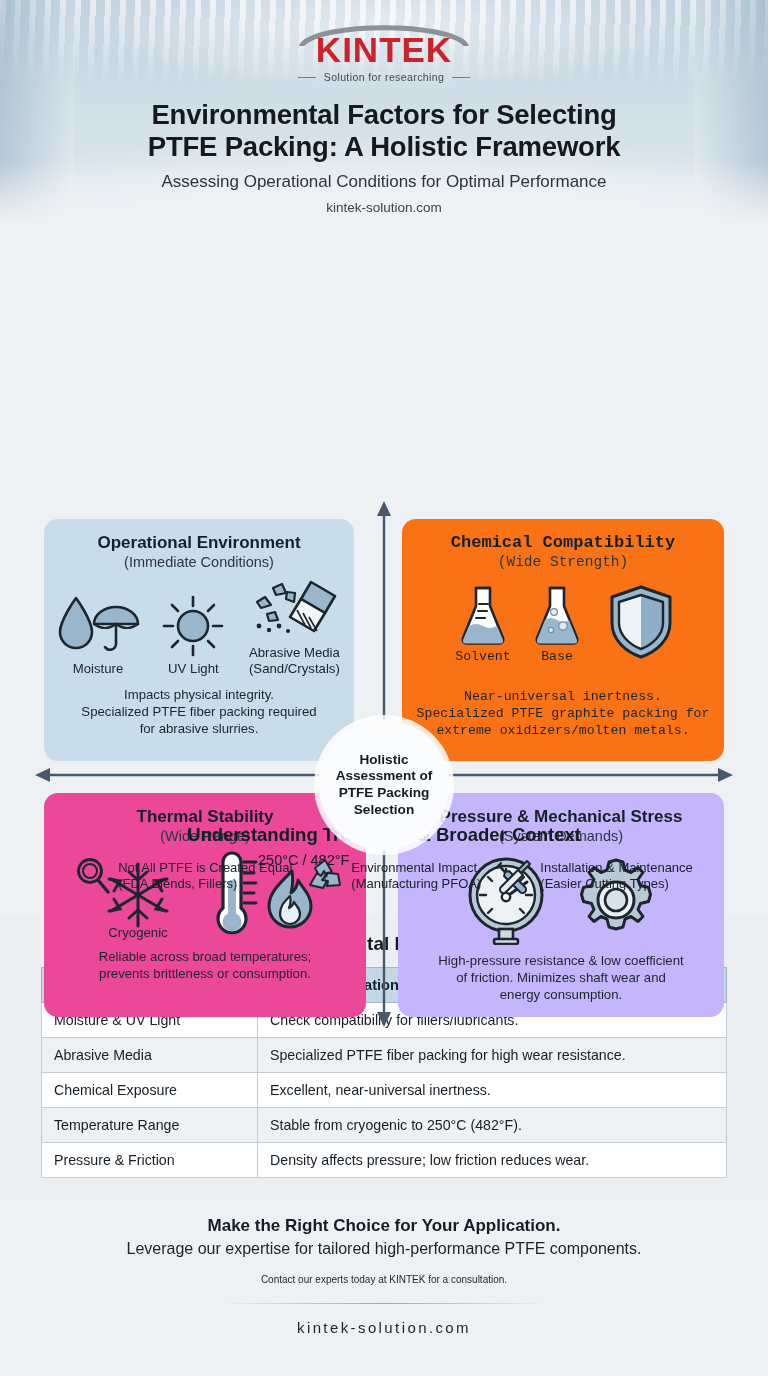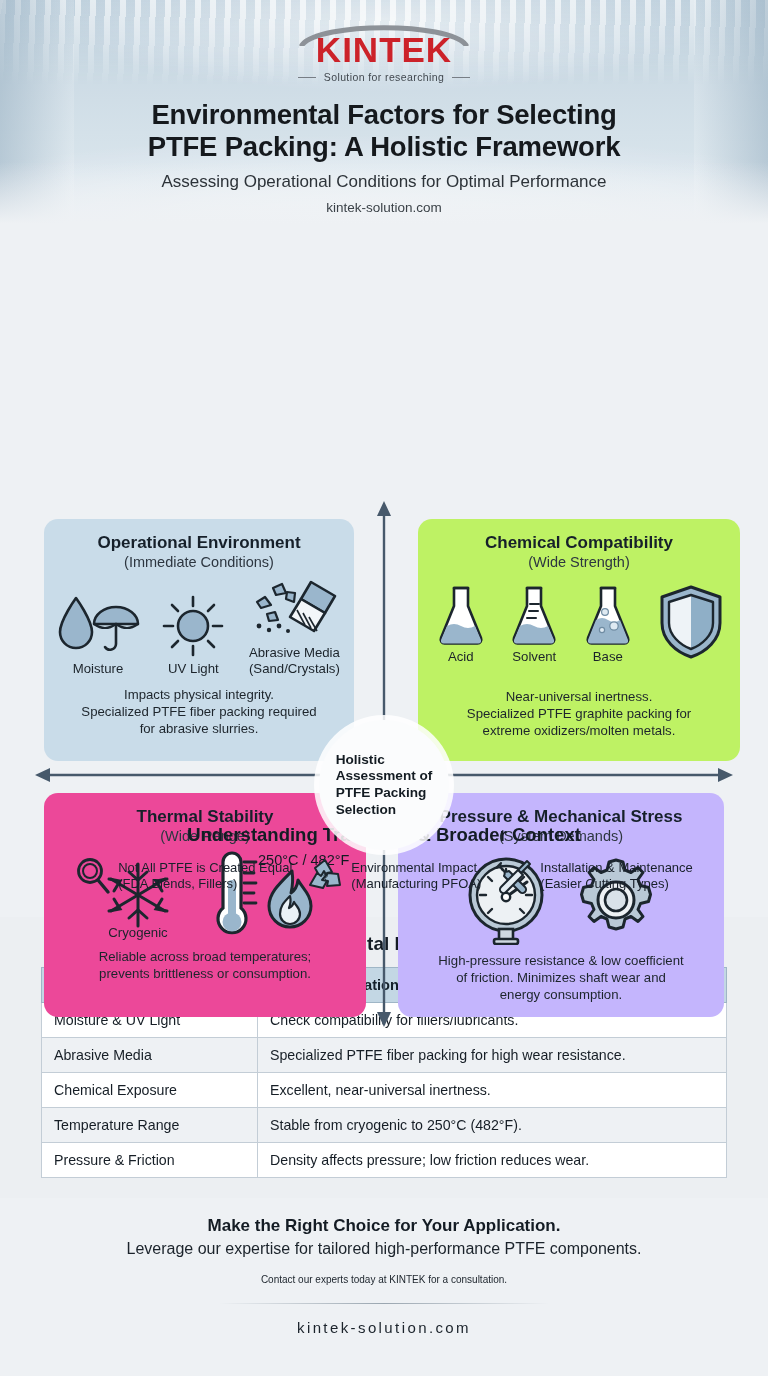--- a/index.html
+++ b/index.html
@@ -78,36 +78,36 @@
     border-radius:14px;
     padding:14px 12px 12px;
     text-align:center;
   }
   .quad .q-title{ font-size:17px; font-weight:bold; color:#16202a; line-height:1.15; }
   .quad .q-sub{ font-size:14.5px; color:#2d3640; margin-top:1px; }
   .quad .q-desc{ font-size:13.2px; color:#1d252c; line-height:1.3; }
   .quad .icon-row{ display:flex; justify-content:center; align-items:flex-end; }
 
   .q-tl{ left:44px; top:287px; width:310px; height:242px; background:#c9dce9; }
-  .q-tr{ left:418px; top:287px; width:322px; height:242px; background:#bef264; }
+  .q-tr{ left:402px; top:287px; width:322px; height:242px; background:#f97316;font-family:Liberation Mono, monospace; }
   .q-bl{ left:44px; top:561px; width:322px; height:224px; background:#ec4899; }
   .q-br{ left:398px; top:561px; width:326px; height:224px; background:#c4b5fd; }
 
   .icon-lbl{ font-size:13.2px; color:#1b232a; line-height:1.22; margin-top:3px; }
 
   
   .arrow{ position:absolute; }
   .arrow svg{ display:block; }
 
   
   .hub{
     position:absolute; left:319px; top:488px; width:130px; height:130px;
     border-radius:50%; background:#fbfcfd;
     box-shadow:0 0 0 5px rgba(255,255,255,.85);
-    display:flex; align-items:center; justify-content:center; text-align:left;
+    display:flex; align-items:center; justify-content:center; text-align:center;
     z-index:5;
   }
   .hub .hub-txt{ font-size:13.6px; font-weight:bold; line-height:1.22; color:#131b22; }
 
   
   .tradeoffs{ position:relative; padding:0 18px; }
   .tradeoffs h2{
     text-align:center; font-size:18.5px; font-weight:bold; color:#141c24;
     margin-top:2px;
   }
@@ -271,28 +271,20 @@
       <span>Specialized PTFE fiber packing required</span><br>
       <span>for abrasive slurries.</span>
     </div>
   </div>
 
   <div class="quad q-tr">
     <div class="q-title">Chemical Compatibility</div>
     <div class="q-sub">(Wide Strength)</div>
 
     <div class="icon-row" style="gap:8px; margin-top:14px; height:96px; align-items:flex-start;">
-      <div style="width:62px;">
-        <svg width="50" height="62" viewBox="0 0 50 62" style="margin:0 auto; display:block;">
-          <path d="M18 4 v18 L5 54 a4 4 0 0 0 3.6 5.5 h32.8 A4 4 0 0 0 45 54 L32 22 V4 Z" fill="#fff" stroke="#1c262e" stroke-width="2.6" stroke-linejoin="round"></path>
-          <path d="M11 42 q7 -4 14 0 q7 4 14 0 l6 14 a3 3 0 0 1-2.6 3.5 H7.6 A3 3 0 0 1 5 56 Z" fill="#9ab6cc"></path>
-          <path d="M18 4 h14" stroke="#1c262e" stroke-width="2.6" stroke-linecap="round"></path>
-        </svg>
-        <div class="icon-lbl">Acid</div>
-      </div>
 
       <div style="width:70px;">
         <svg width="50" height="62" viewBox="0 0 50 62" style="margin:0 auto; display:block;">
           <path d="M18 4 v18 L5 54 a4 4 0 0 0 3.6 5.5 h32.8 A4 4 0 0 0 45 54 L32 22 V4 Z" fill="#fff" stroke="#1c262e" stroke-width="2.6" stroke-linejoin="round"></path>
           <path d="M11 42 q7 -4 14 0 q7 4 14 0 l6 14 a3 3 0 0 1-2.6 3.5 H7.6 A3 3 0 0 1 5 56 Z" fill="#9ab6cc"></path>
           <g stroke="#1c262e" stroke-width="2" stroke-linecap="round">
             <line x1="21" y1="20" x2="30" y2="20"></line>
               <line x1="20" y1="27" x2="29" y2="27"></line>
             <line x1="18" y1="34" x2="27" y2="34"></line>
           </g>

